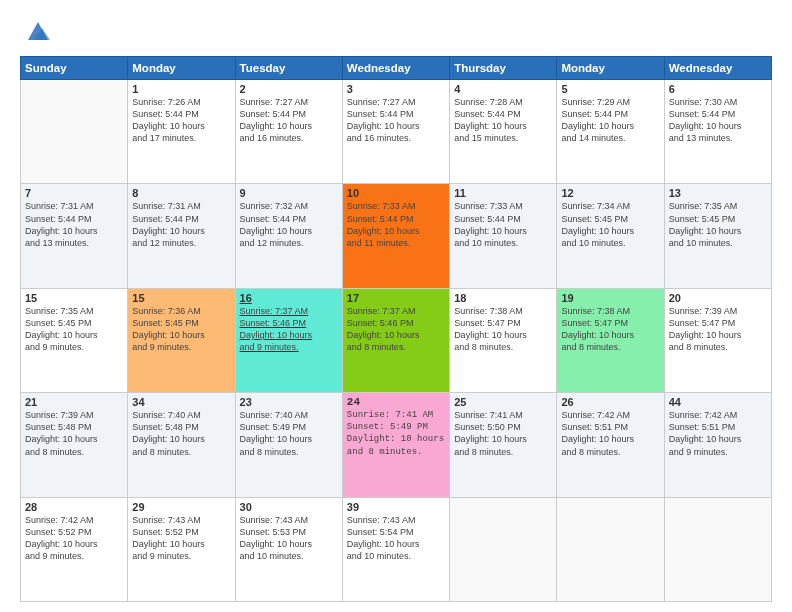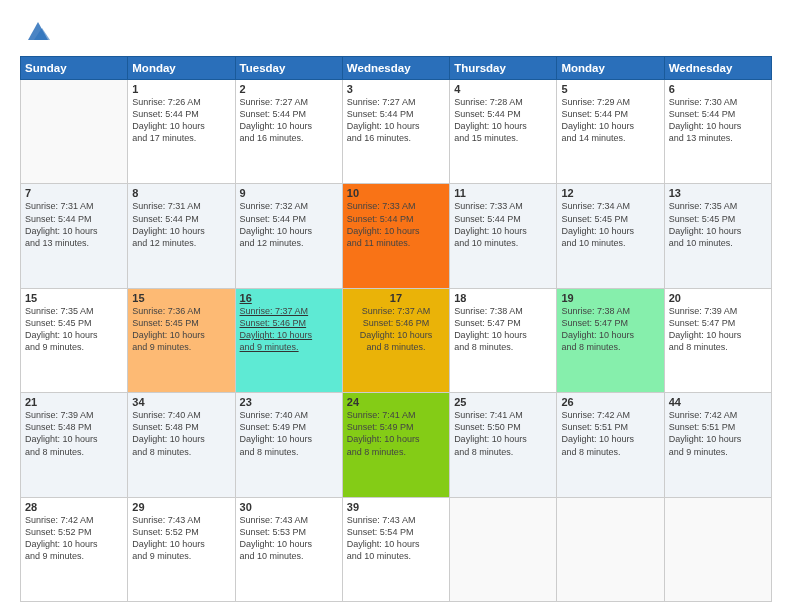--- a/index.html
+++ b/index.html
@@ -252,21 +252,21 @@
 Daylight: 10 hours
 and 9 minutes.</div>
           </td>
           <td style="background: #5eead4; text-decoration: underline;">
             <span class="day-number">16</span>
             <div class="day-info" style="white-space: pre-line;">Sunrise: 7:37 AM
 Sunset: 5:46 PM
 Daylight: 10 hours
 and 9 minutes.</div>
           </td>
-          <td style="background: #eab308; text-align: center;">
+          <td style="background: #84cc16;">
             <span class="day-number">17</span>
             <div class="day-info" style="white-space: pre-line;">Sunrise: 7:37 AM
 Sunset: 5:46 PM
 Daylight: 10 hours
 and 8 minutes.</div>
           </td>
           <td style="background: rgb(255, 255, 255);">
             <span class="day-number">18</span>
             <div class="day-info" style="white-space: pre-line;">Sunrise: 7:38 AM
 Sunset: 5:47 PM
@@ -303,21 +303,21 @@
 Daylight: 10 hours
 and 8 minutes.</div>
           </td>
           <td style="background: rgb(240, 244, 248);">
             <span class="day-number">23</span>
             <div class="day-info" style="white-space: pre-line;">Sunrise: 7:40 AM
 Sunset: 5:49 PM
 Daylight: 10 hours
 and 8 minutes.</div>
           </td>
-          <td style="background: #84cc16;">
+          <td style="background: #f9a8d4; font-family: Liberation Mono, monospace;">
             <span class="day-number">24</span>
             <div class="day-info" style="white-space: pre-line;">Sunrise: 7:41 AM
 Sunset: 5:49 PM
 Daylight: 10 hours
 and 8 minutes.</div>
           </td>
           <td style="background: rgb(240, 244, 248);">
             <span class="day-number">25</span>
             <div class="day-info" style="white-space: pre-line;">Sunrise: 7:41 AM
 Sunset: 5:50 PM

